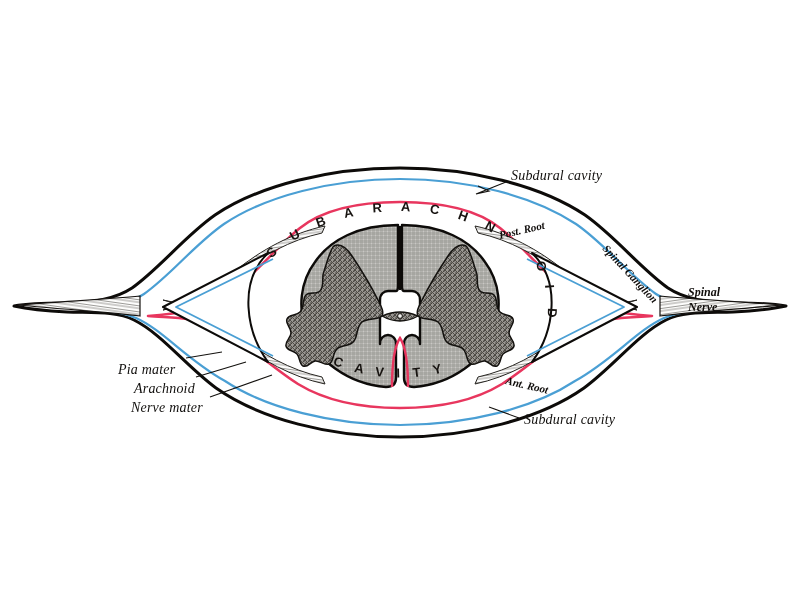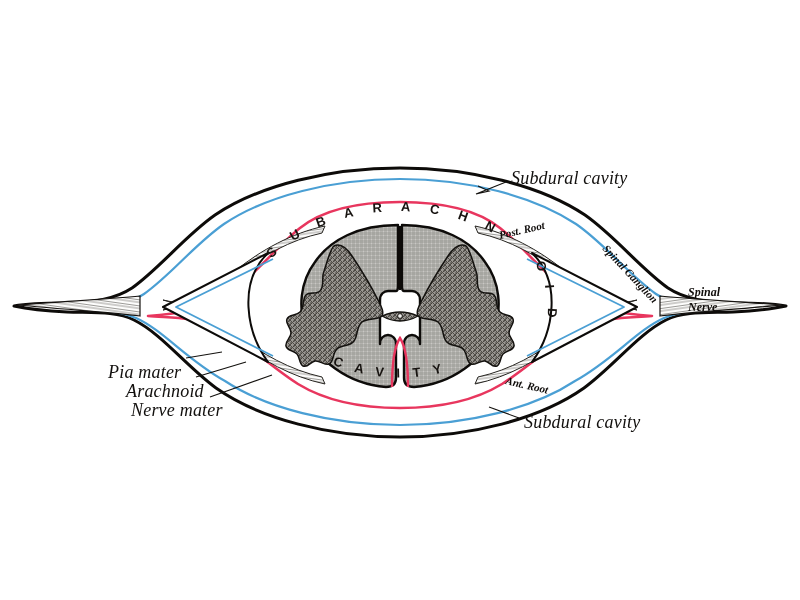--- a/index.html
+++ b/index.html
@@ -22,21 +22,21 @@
   svg#diagram {
     display: block;
     width: 800px;
     height: 600px;
   }
   
   .callout-label {
     position: absolute;
     font-family: "Liberation Serif", serif;
     font-style: italic;
-    font-size: 18px;
+    font-size: 14px;
     color: #12100e;
     white-space: nowrap;
     letter-spacing: 0.2px;
   }
   .arc-letter {
     font-family: "Liberation Sans", sans-serif;
     font-size: 13px;
     font-weight: 700;
     fill: #171310;
   }
@@ -265,19 +265,19 @@
       <path d="M 186 358 L 222 352"></path>
       <path d="M 196 377 L 246 362"></path>
       <path d="M 210 397 L 272 375"></path>
     </g>
   </svg>
 
   <div class="callout-label" style="left:511px; top:168px;">Subdural cavity</div>
 
   <div class="callout-label" style="left:524px; top:412px;">Subdural cavity</div>
 
-  <div class="callout-label" style="left:108px; top:362px;">Pia mater</div>
-
-  <div class="callout-label" style="left:126px; top:381px;">Arachnoid</div>
+  <div class="callout-label" style="left:118px; top:362px;">Pia mater</div>
+
+  <div class="callout-label" style="left:134px; top:381px;">Arachnoid</div>
 
   <div class="callout-label" style="left:131px; top:400px;">Nerve mater</div>
 
 </div>
 
 </body></html>

